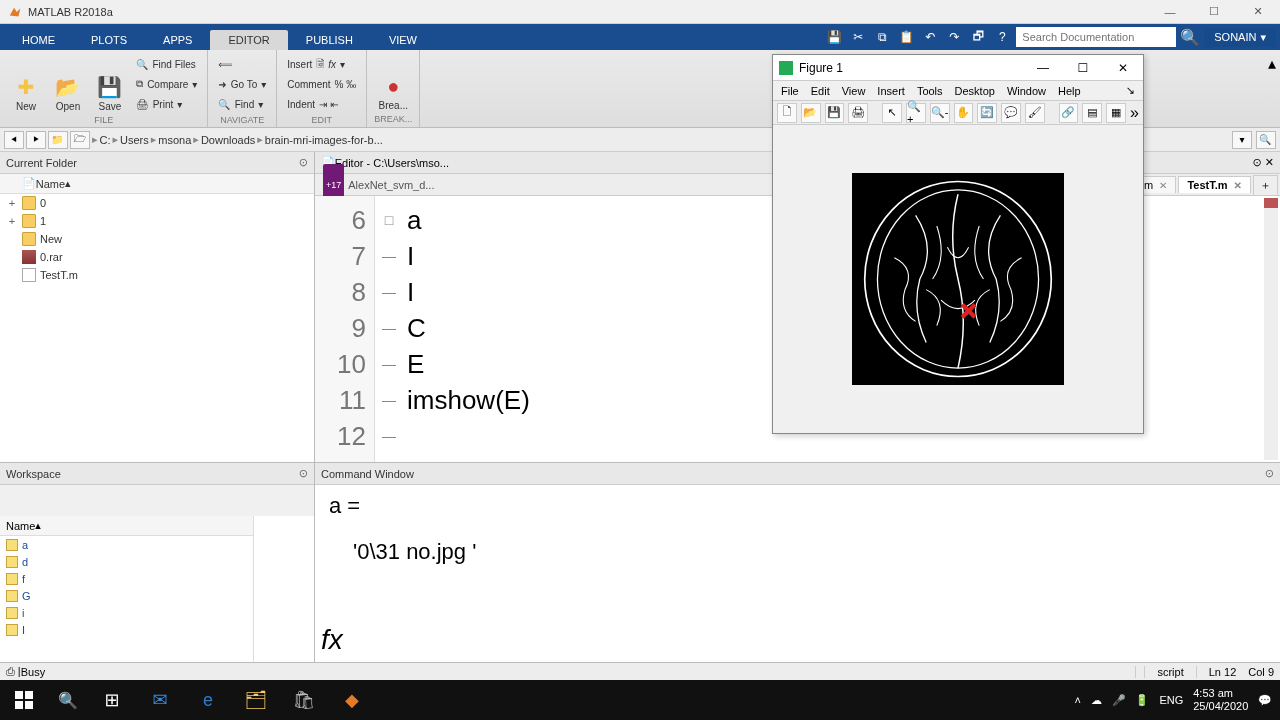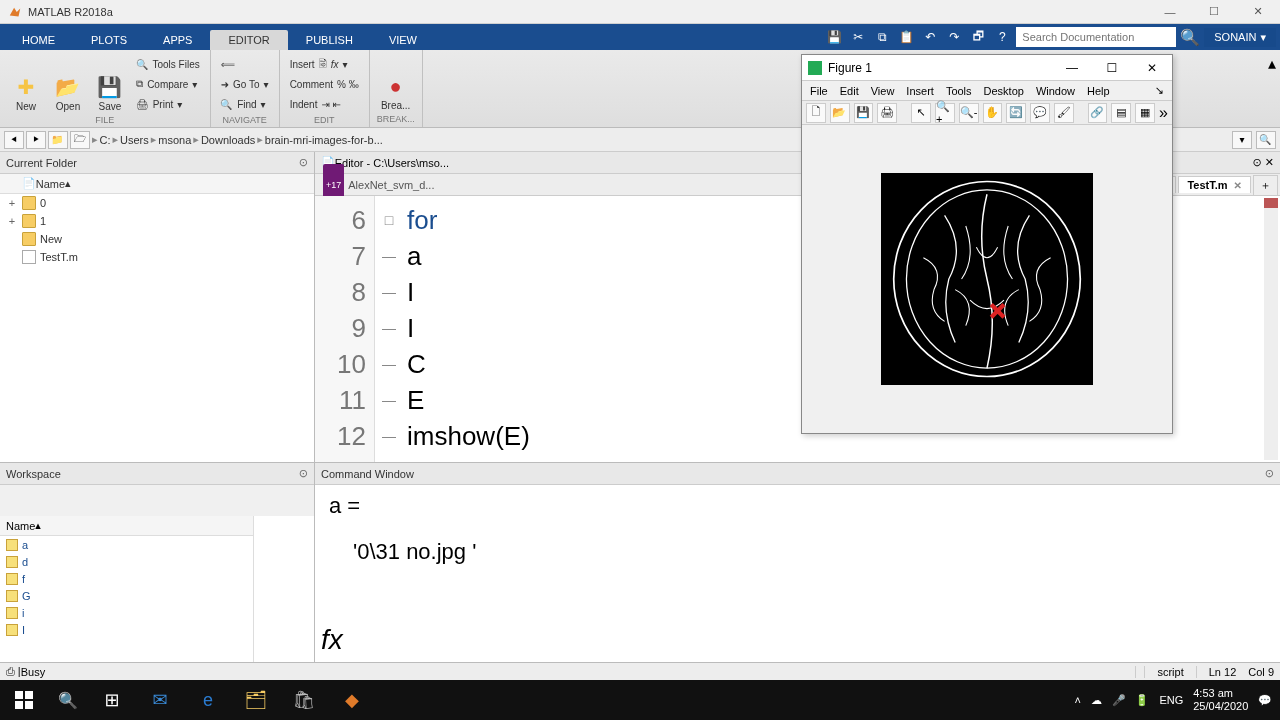--- a/index.html
+++ b/index.html
@@ -75,21 +75,21 @@
 .fold-col { width:28px; padding-top:6px;}
 .fold-col div { height:36px; display:flex; align-items:center; justify-content:center; color:#888; font-size:14px;}
 .code { padding-top:6px; padding-left:4px;}
 .code div { height:36px; line-height:36px; white-space:pre;}
 .kw { color:#1a4d8f; }
 .cmd-panel { height:200px; display:flex; flex-direction:column; border-top:1px solid #bbb;}
 .cmd-body { flex:1; background:#fff; padding:8px 14px; font-family:"Times New Roman",serif; font-size:22px; position:relative;}
 .cmd-body .fx { position:absolute; left:6px; bottom:6px; font-style:italic; font-size:28px;}
 
 
-.figure-window { position:absolute; top:64px; left:457px; width:372px; height:380px; background:#f0f0f0; border:1px solid #888; box-shadow: 2px 2px 6px rgba(0,0,0,0.2); z-index:50;margin-left:29px;}
+.figure-window { position:absolute; top:64px; left:457px; width:372px; height:380px; background:#f0f0f0; border:1px solid #888; box-shadow: 2px 2px 6px rgba(0,0,0,0.2); z-index:50;}
 .fw-title { height:26px; display:flex; align-items:center; padding-left:6px; font-size:12px; background:#fff; border-bottom:1px solid #ccc;}
 .fw-title-icon { width:14px; height:14px; background:#2a5; margin-right:6px;}
 .fw-ctl { margin-left:auto; display:flex;}
 .fw-ctl div { width:40px; height:26px; display:flex; align-items:center; justify-content:center; font-size:12px; cursor:pointer;}
 .fw-menu { height:20px; display:flex; gap:12px; padding:0 8px; align-items:center; font-size:11px; background:#f0f0f0; border-bottom:1px solid #ccc;}
 .fw-menu span { cursor:pointer;}
 .fw-tools { height:24px; display:flex; align-items:center; gap:4px; padding:0 4px; border-bottom:1px solid #ccc; background:#ededed;}
 .fw-tools .tbtn { width:20px; height:20px; border:1px solid #ccc; background:#fafafa; display:flex; align-items:center; justify-content:center; font-size:11px; cursor:pointer;}
 .fw-canvas { flex:1; background:#f0f0f0; display:flex; align-items:center; justify-content:center; height: calc(100% - 26px - 20px - 24px);}
 .fw-img { width:212px; height:212px; background:#000; position:relative; overflow:hidden;}
@@ -157,21 +157,21 @@
         </div>
       <div class="ts-bigbtn">
           <span class="glyph" style="color:#d9a441">📂</span>
           <span>Open</span>
         </div>
       <div class="ts-bigbtn">
           <span class="glyph" style="color:#5a8ac6">💾</span>
           <span>Save</span>
         </div>
       <div class="ts-col">
-        <div class="ts-smallbtn">🔍 <span>Tools Files</span></div>
+        <div class="ts-smallbtn">🔍 <span>Find Files</span></div>
         <div class="ts-smallbtn">⧉ <span>Compare</span> ▾</div>
         <div class="ts-smallbtn">🖨 <span>Print</span> ▾</div>
       </div>
     </div>
     <div class="ts-group-label">FILE</div>
   </div>
   <div class="ts-group">
     <div class="ts-group-row">
       <div class="ts-col">
         <div class="ts-smallbtn">⟸</div>
@@ -249,20 +249,25 @@
           <span class="cf-icon folder-icon"></span>
           <span>1</span>
         </div>
       <div class="cf-row">
           <span class="cf-expand"></span>
           <span class="cf-icon folder-icon"></span>
           <span>New</span>
         </div>
       <div class="cf-row">
           <span class="cf-expand"></span>
+          <span class="cf-icon rar-icon"></span>
+          <span>0.rar</span>
+        </div>
+      <div class="cf-row">
+          <span class="cf-expand"></span>
           <span class="cf-icon file-icon"></span>
           <span>TestT.m</span>
         </div>
     </div>
     <div class="workspace-panel">
       <div class="panel-header">
         <span>Workspace</span>
           <span class="action">⊙</span>
       </div>
       <div class="ws-body">
@@ -342,21 +347,20 @@
         <div class="fold-col">
           <div>□</div>
             <div>—</div>
             <div>—</div>
             <div>—</div>
             <div>—</div>
             <div>—</div>
             <div>—</div>
         </div>
         <div class="code">
-          <div><span class="kw">for</span></div>
           <div>a</div>
           <div>I</div>
           <div>I</div>
           <div>C</div>
           <div>E</div>
           <div>imshow(E)</div>
         </div>
         <div style="position:absolute; right:2px; top:2px; bottom:2px; width:14px; background:#eee;">
           <div style="position:absolute;top:0;left:0;right:0;height:10px;background:#b55;"></div>
         </div>

